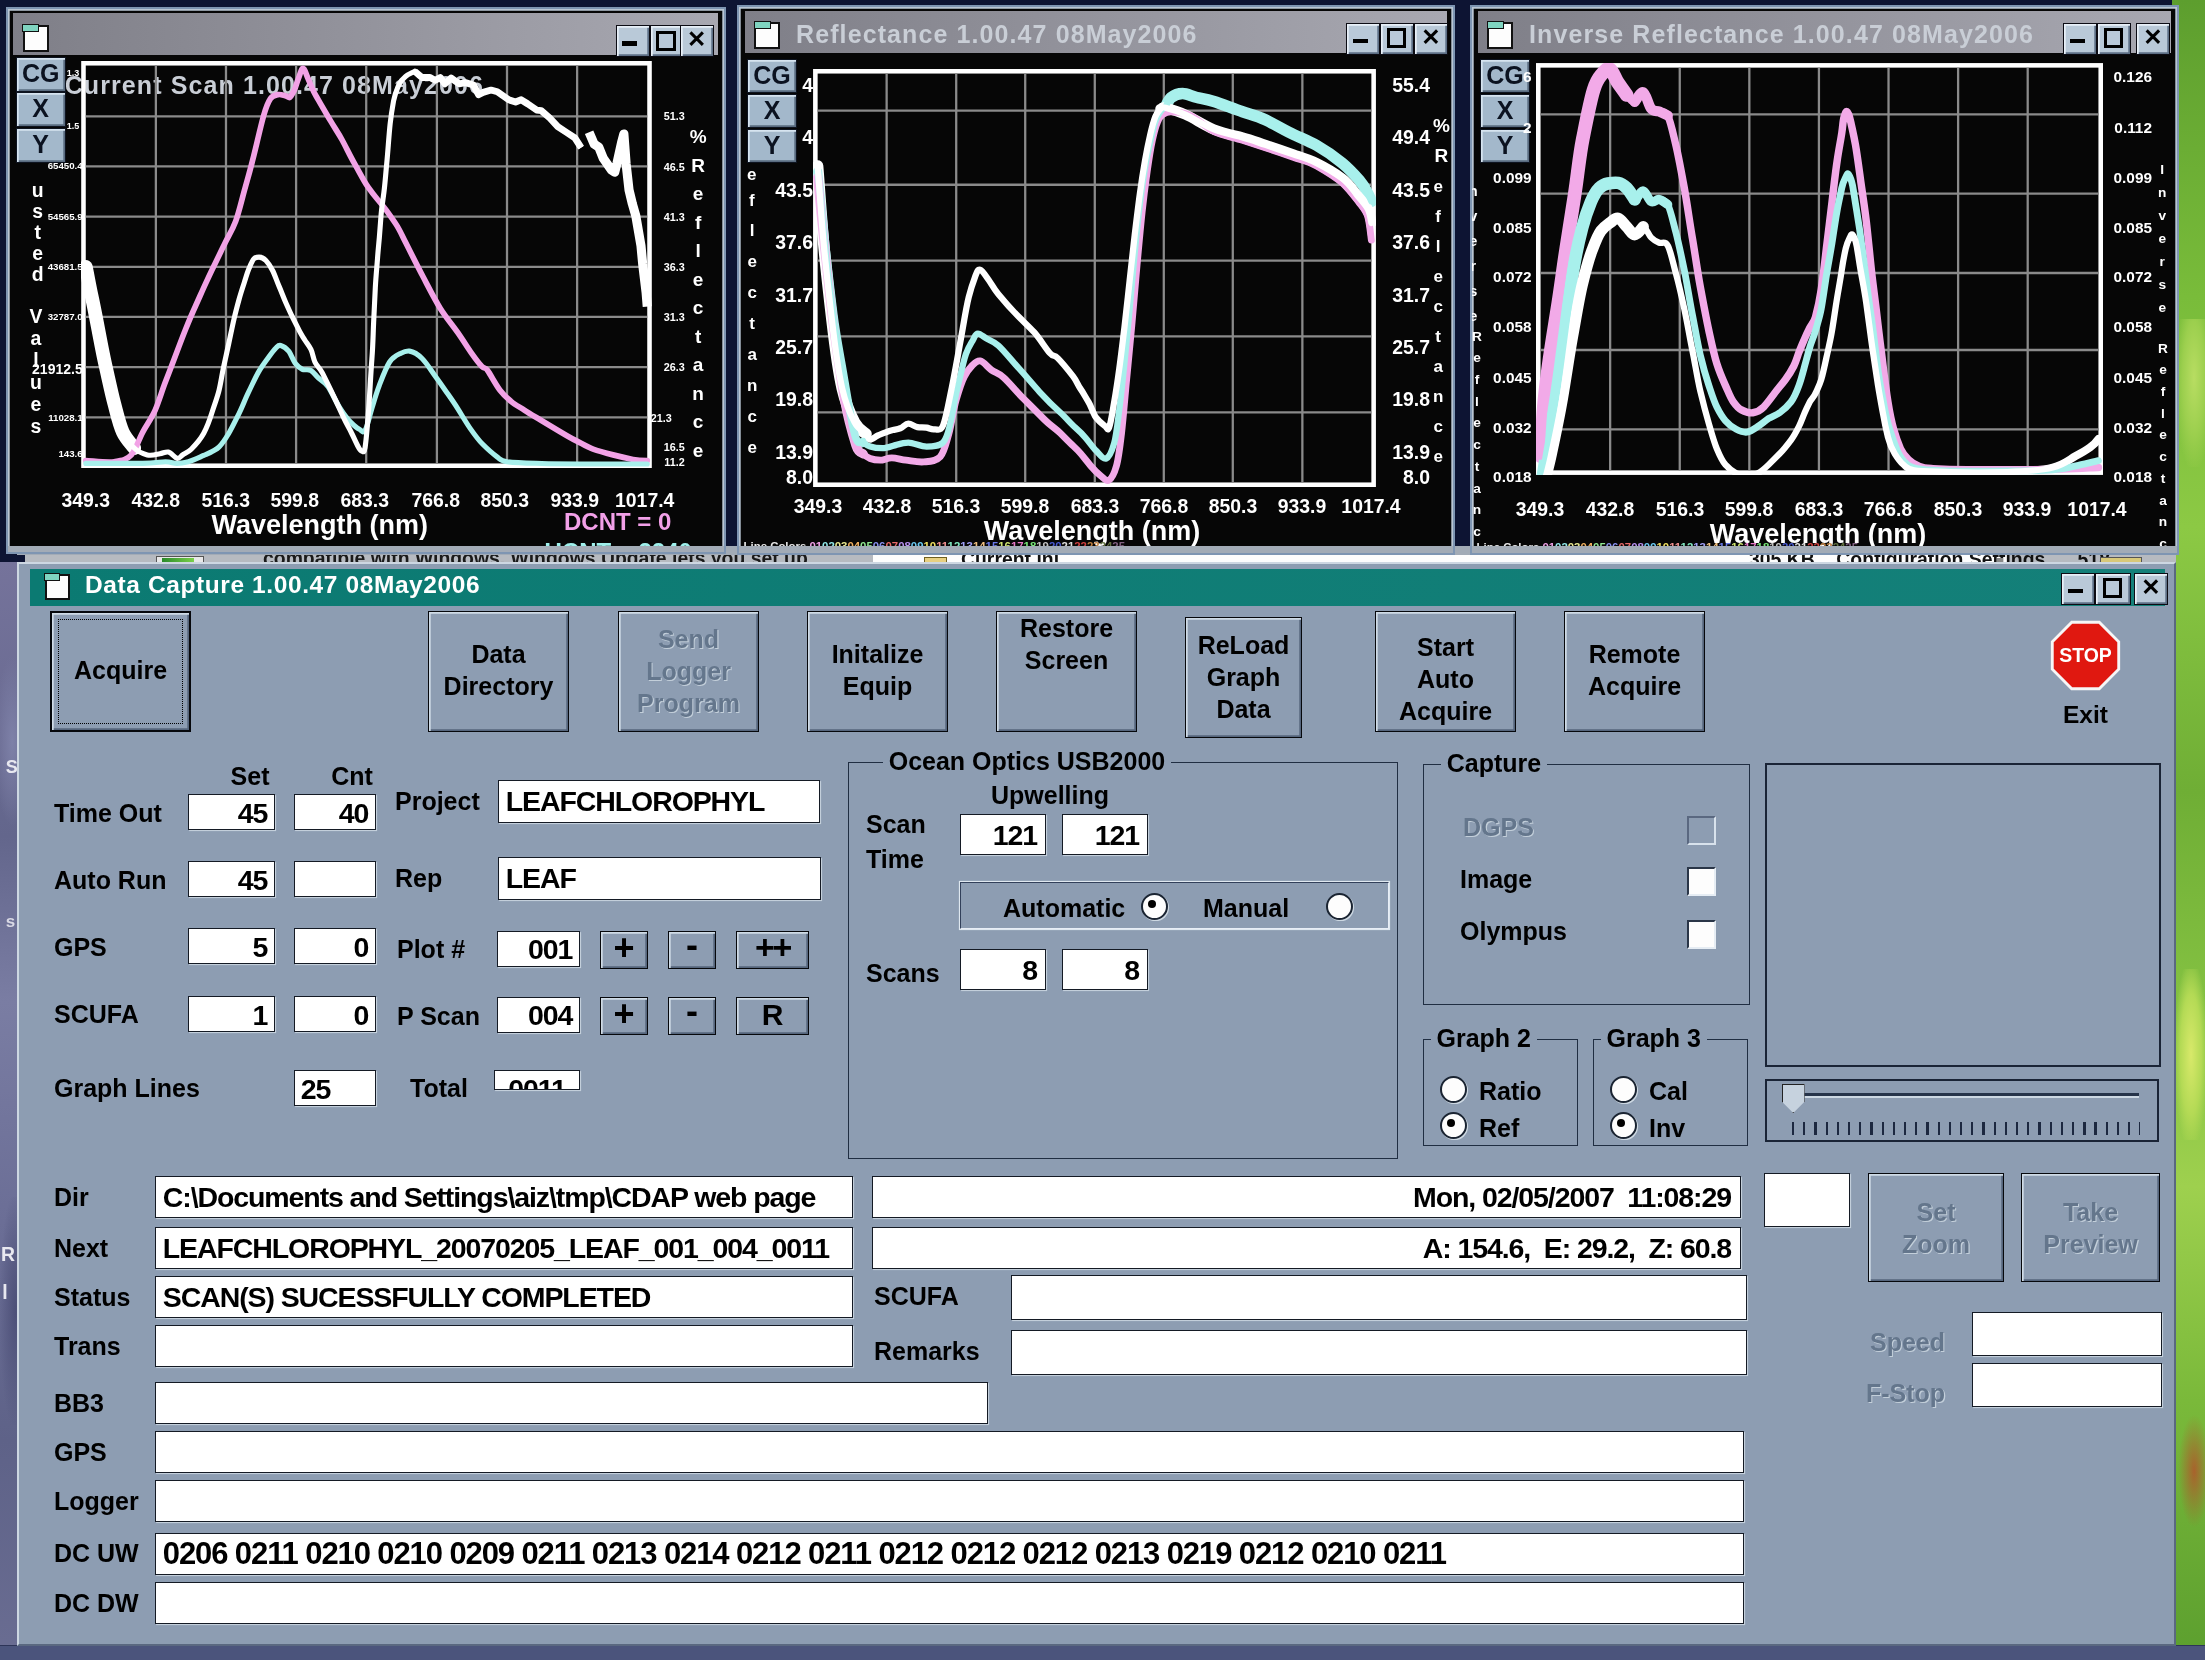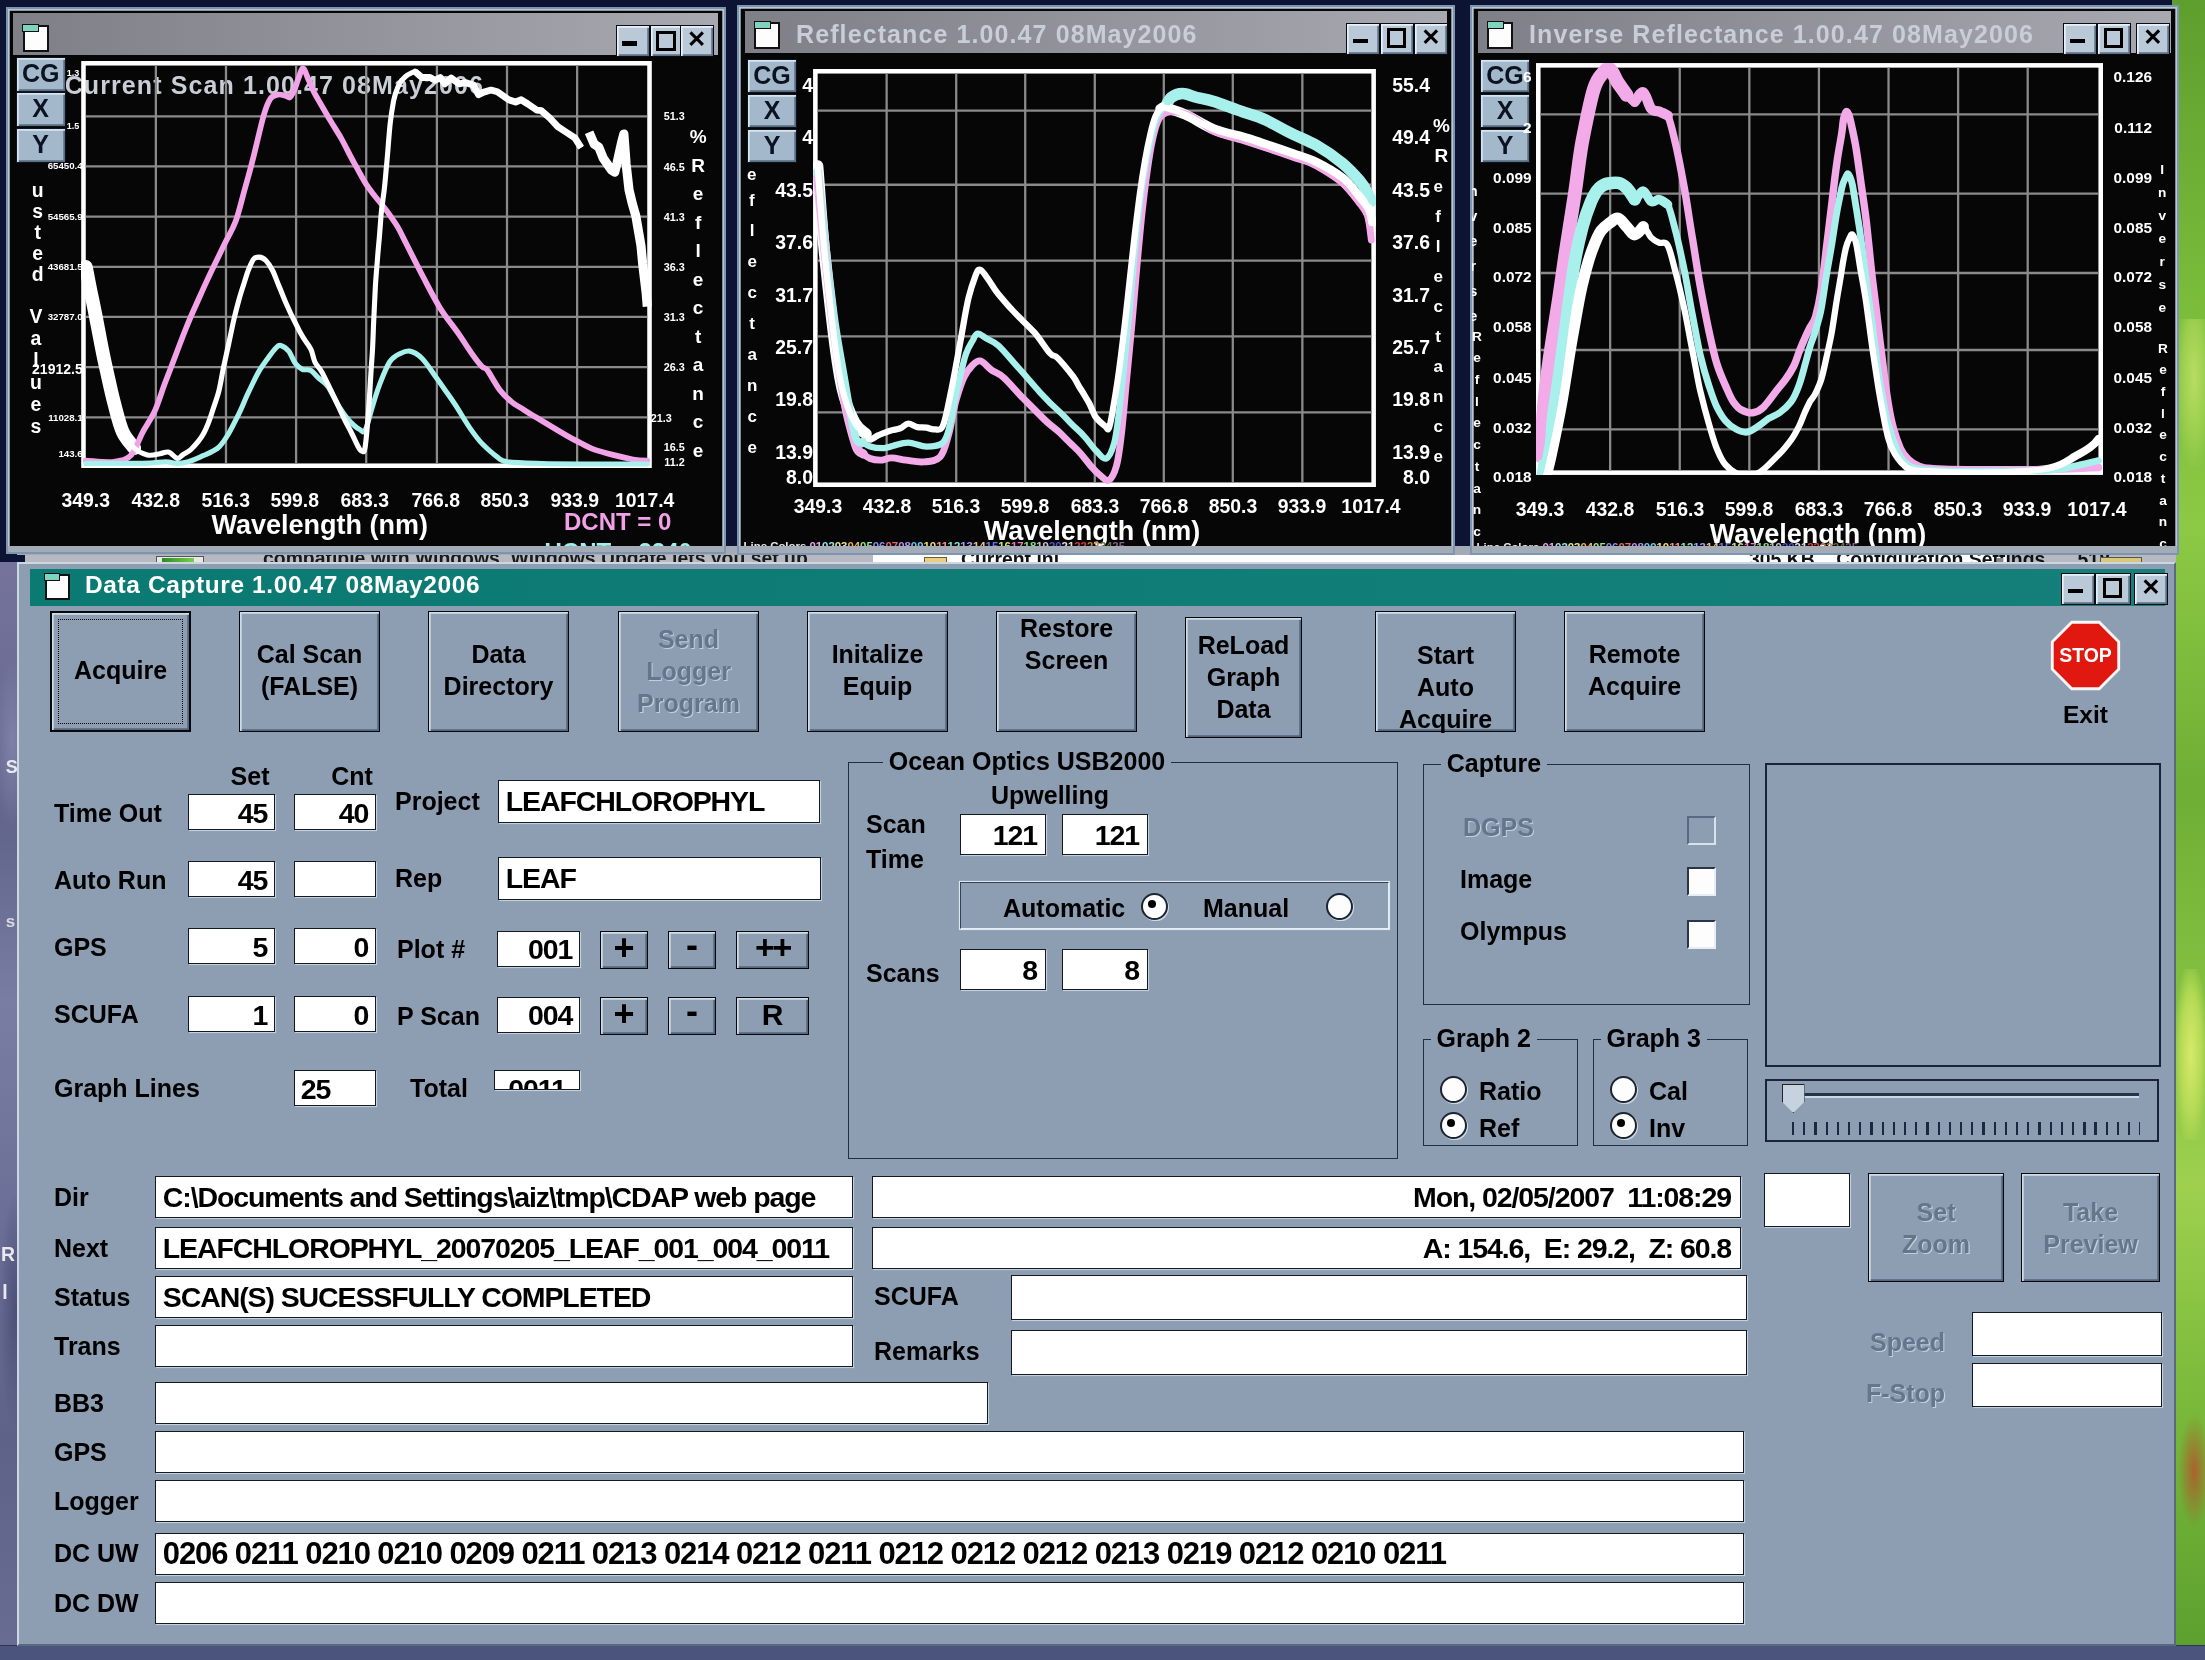--- a/index.html
+++ b/index.html
@@ -360,40 +360,37 @@
         <div style="margin-top:15px;margin-left:5.7px;width:15px;height:4.6px;background:#000;"></div>
       </div>
 <div class="wbtn" style="left:2076px;top:8.6px;width:34px;">
         <div style="margin-top:4.6px;margin-left:6.8px;width:13.7px;height:13.7px;border:3.4px solid #000;"></div>
       </div>
 <div class="wbtn" style="left:2115px;top:8.6px;font-size:23px;line-height:26px;">✕</div>
 <div class="dbtn" style="left:31px;top:47px;width:141px;height:121px;box-sizing:border-box;border-width:2.9px;">
         <div style="position:absolute;left:5.7px;top:5.7px;right:5.7px;bottom:5.7px;border:1.7px dotted #000;"></div>
         <div style="padding-top:41px;line-height:32px;">Acquire</div>
       </div>
-<div class="dbtn" style="left:220px;top:47px;width:141px;height:121px;box-sizing:border-box;">
-        <div style="padding-top:26px;line-height:32px;">Cal Scan<br>(FALSE)</div>
-      </div>
 <div class="dbtn" style="left:409px;top:47px;width:141px;height:121px;box-sizing:border-box;">
         <div style="padding-top:26px;line-height:32px;">Data<br>Directory</div>
       </div>
 <div class="dbtn" style="left:599px;top:47px;width:141px;height:121px;box-sizing:border-box;">
         <div style="padding-top:11.4px;line-height:32px;"><span class="dis">Send<br>Logger<br>Program</span></div>
       </div>
 <div class="dbtn" style="left:788px;top:47px;width:141px;height:121px;box-sizing:border-box;">
         <div style="padding-top:26px;line-height:32px;">Initalize<br>Equip</div>
       </div>
 <div class="dbtn" style="left:977px;top:47px;width:141px;height:121px;box-sizing:border-box;">
         <div style="line-height:32px;">Restore<br>Screen</div>
       </div>
 <div class="dbtn" style="left:1166px;top:53px;width:117px;height:121px;box-sizing:border-box;">
         <div style="padding-top:11.4px;line-height:32px;">ReLoad<br>Graph<br>Data</div>
       </div>
 <div class="dbtn" style="left:1356px;top:47px;width:141px;height:121px;box-sizing:border-box;">
-        <div style="padding-top:27px;line-height:32px;">Start<br>Auto<br>Acquire</div>
+        <div style="padding-top:19px;line-height:32px;">Start<br>Auto<br>Acquire</div>
       </div>
 <div class="dbtn" style="left:1545px;top:47px;width:141px;height:121px;box-sizing:border-box;">
         <div style="padding-top:26px;line-height:32px;">Remote<br>Acquire</div>
       </div>
 <svg class="abs" style="left:2031px;top:56px;" width="71" height="71" viewBox="0 0 124 124">
         <polygon points="38,4 86,4 120,38 120,86 86,120 38,120 4,86 4,38" fill="#e01810" stroke="#f6f6f6" stroke-width="5"></polygon>
         <text x="62" y="74" font-family="Liberation Sans,sans-serif" font-size="34" font-weight="bold" fill="#fff" text-anchor="middle">STOP</text>
       </svg>
 <div class="abs b" style="left:2031px;top:137px;width:71px;text-align:center;font-size:24.5px;color:#000;">Exit</div>
 <div class="lbl" style="left:194px;top:198px;width:74px;text-align:center;">Set</div>

